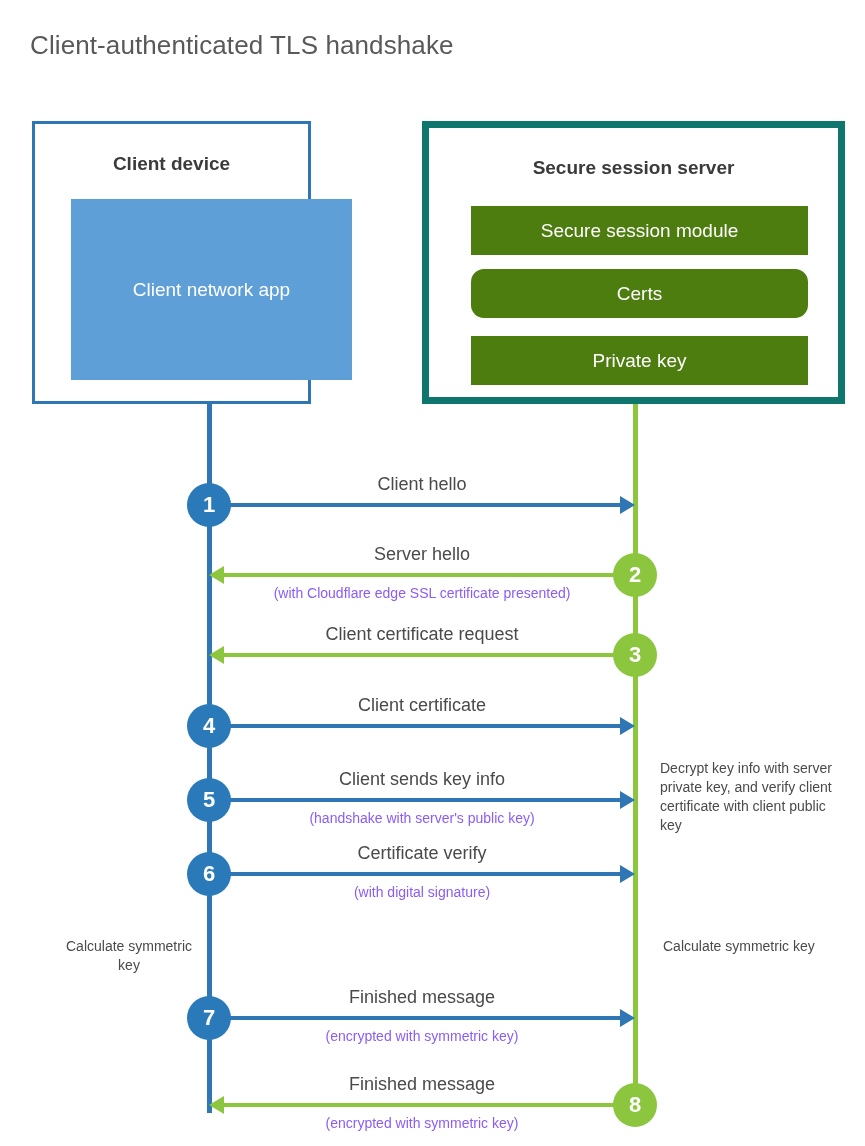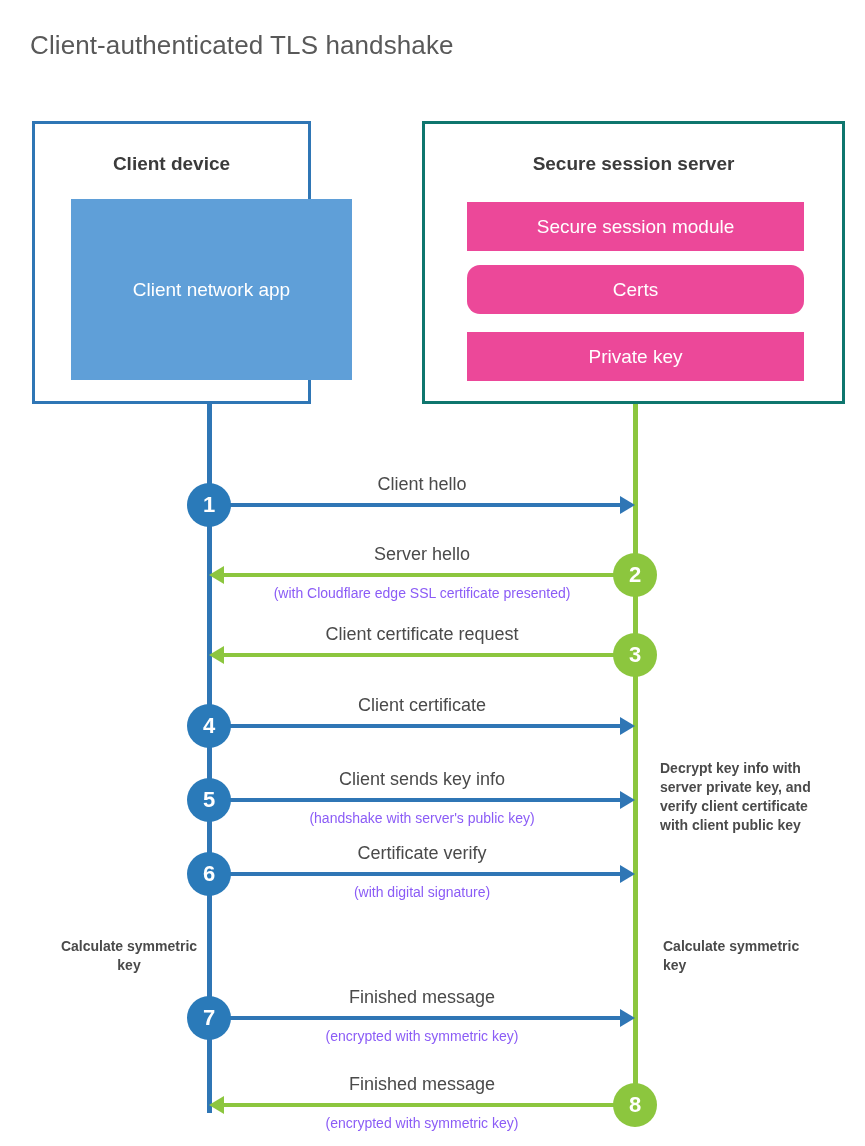--- a/index.html
+++ b/index.html
@@ -43,21 +43,21 @@
     top: 109px;
     width: 279px;
     height: 283px;
     border: 3px solid #2f76b5;
   }
   #server-box {
     left: 422px;
     top: 109px;
     width: 423px;
     height: 283px;
-    border: 3px solid #0f766e;
+    border: 7px solid #0f766e;
   }
   .participant-title {
     position: absolute;
     left: 0;
     right: 0;
     top: 29px;
     text-align: center;
     font-size: 19px;
     font-weight: bold;
     color: #3b3b3b;
@@ -77,21 +77,21 @@
     display: flex;
     align-items: center;
     justify-content: center;
     text-align: center;
   }
   .server-block {
     position: absolute;
     left: 42px;
     width: 337px;
     height: 49px;
-    background: #ec4899;
+    background: #4d7c0f;
     color: #ffffff;
     font-size: 19px;
     display: flex;
     align-items: center;
     justify-content: center;
     text-align: center;
   }
   #server-block-0 { top: 78px; }
   #server-block-1 { top: 141px; border-radius: 13px; }
   #server-block-2 { top: 208px; }
@@ -181,21 +181,20 @@
   }
   .step-circle.blue { background: #2a7ab9; }
   .step-circle.green { background: #8cc63e; }
 
   
   .side-note {
     position: absolute;
     font-size: 14px;
     line-height: 19px;
     color: #4a4a4a;
-    font-weight: bold;
   }
   #note-client-calc {
     left: 56px;
     top: 925px;
     width: 146px;
     text-align: center;
   }
   #note-server-calc {
     left: 663px;
     top: 925px;

